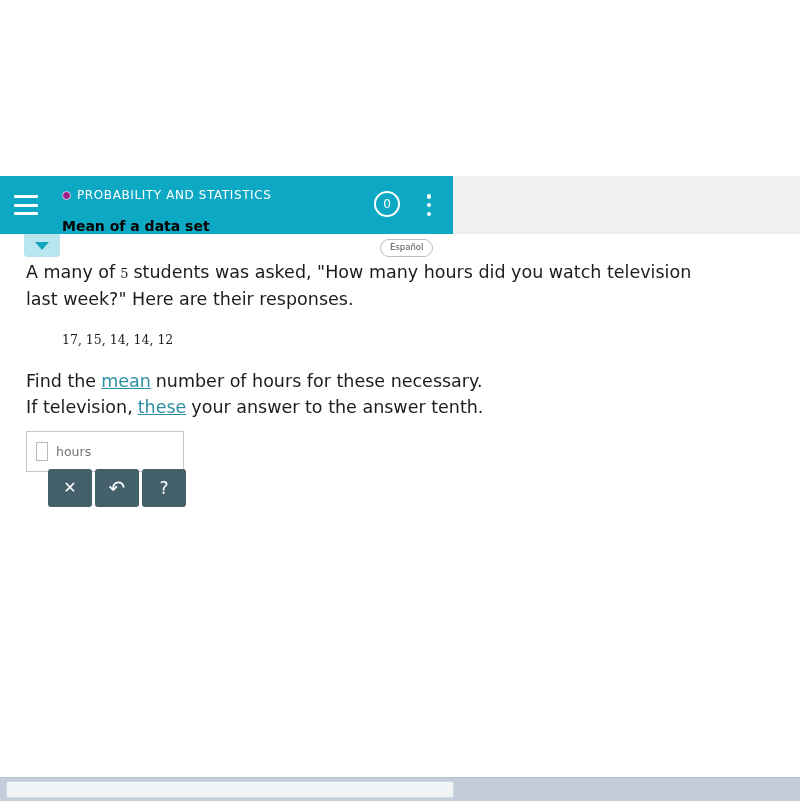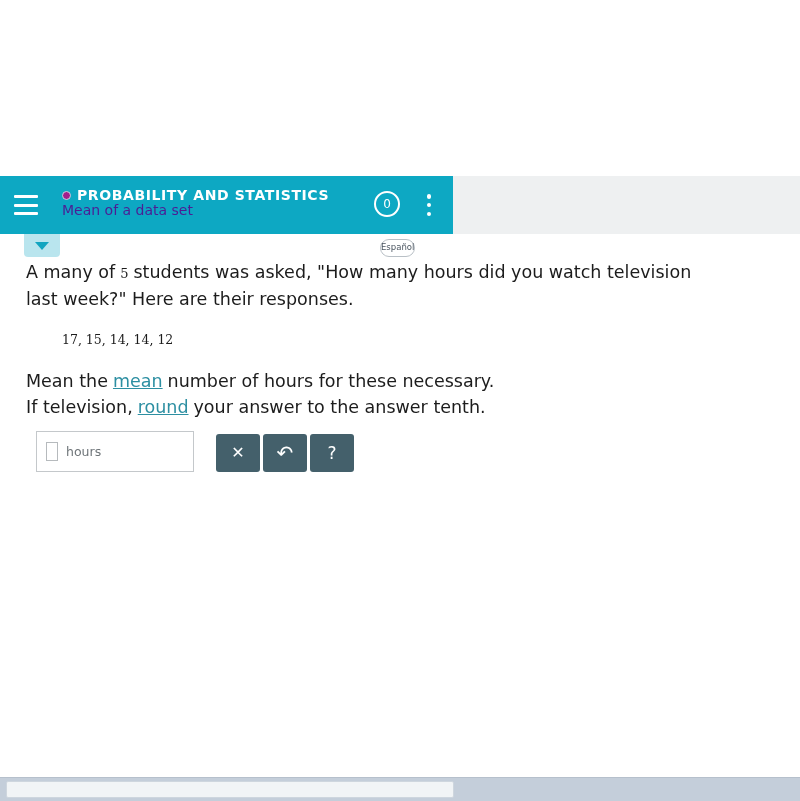--- a/index.html
+++ b/index.html
@@ -78,30 +78,30 @@
   #course-dot {
     width: 9px; height: 9px;
     border-radius: 50%;
     background: #a21d8c;
     border: 1px solid #c3d6e0;
     margin-right: 6px;
     box-sizing: border-box;
   }
   #course-label {
     color: #ffffff;
+    font-size: 12px;
+    font-weight: normal;
+    letter-spacing: 0.6px;
+    white-space: nowrap;
+  }
+  #lesson-title {
+    color: #000000;
     font-size: 14px;
     font-weight: bold;
-    letter-spacing: 0.6px;
-    white-space: nowrap;
-  }
-  #lesson-title {
-    color: #4c1d95;
-    font-size: 14px;
-    font-weight: normal;
-    margin-top: 0;
+    margin-top: 16px;
     white-space: nowrap;
   }
 
   #score-badge {
     position: absolute;
     left: 374px; top: 191px;
     width: 26px; height: 26px;
     border: 2px solid #ffffff;
     border-radius: 50%;
     color: #ffffff;
@@ -147,21 +147,21 @@
     width: 0; height: 0;
     border-left: 7px solid transparent;
     border-right: 7px solid transparent;
     border-top: 8px solid #12a5c0;
   }
 
   
   #espanol-btn {
     position: absolute;
     left: 380px; top: 63px;
-    padding: 3px 0 4px;
+    padding: 3px 9px 4px;
     border: 1px solid #b9c0c6;
     border-radius: 9px;
     background: #ffffff;
     color: #4a5560;
     font-size: 8.5px;
     cursor: pointer;
     line-height: 1;
   }
 
   
@@ -198,23 +198,24 @@
   }
   .mathlink {
     color: #2d8fa2;
     text-decoration: underline;
     cursor: pointer;
   }
 
   
   #answer-row {
     position: absolute;
-    left: 36px; top: 255px;
-    display: flex;
-    align-items: flex-end;
+    left: 26px; top: 255px;
+    display: flex;
+    align-items: flex-start;
+    flex-direction: column;
   }
   #answer-field {
     width: 158px;
     height: 41px;
     border: 1px solid #c4c8cb;
     background: #ffffff;
     display: flex;
     align-items: center;
     padding-left: 9px;
     box-sizing: border-box;
@@ -325,23 +326,23 @@
 
   <div id="problem">
 
     <div class="stmt"><span>A many of</span><span class="num-inline" style="margin:0 5px;">5</span><span>students was asked, "How many hours did you watch television</span></div>
 
     <div class="stmt">last week?" Here are their responses.</div>
 
     <div id="dataset">17, 15, 14, 14, 12</div>
 
     <div id="q-lines">
-      <div class="q-line"><span>Mean the</span><span class="mathlink" style="margin:8px 5px;">mean</span><span>number of hours for these necessary.</span></div>
-
-      <div class="q-line"><span>If television,</span><span class="mathlink" style="margin:0 5px;">round</span><span>your answer to the answer tenth.</span></div>
+      <div class="q-line"><span>Find the</span><span class="mathlink" style="margin:8px 5px;">mean</span><span>number of hours for these necessary.</span></div>
+
+      <div class="q-line"><span>If television,</span><span class="mathlink" style="margin:0 5px;">these</span><span>your answer to the answer tenth.</span></div>
     </div>
   </div>
 
   <div id="answer-row">
 
     <div id="answer-field">
       <span id="answer-box"></span>
       <span id="answer-unit">hours</span>
     </div>
 

